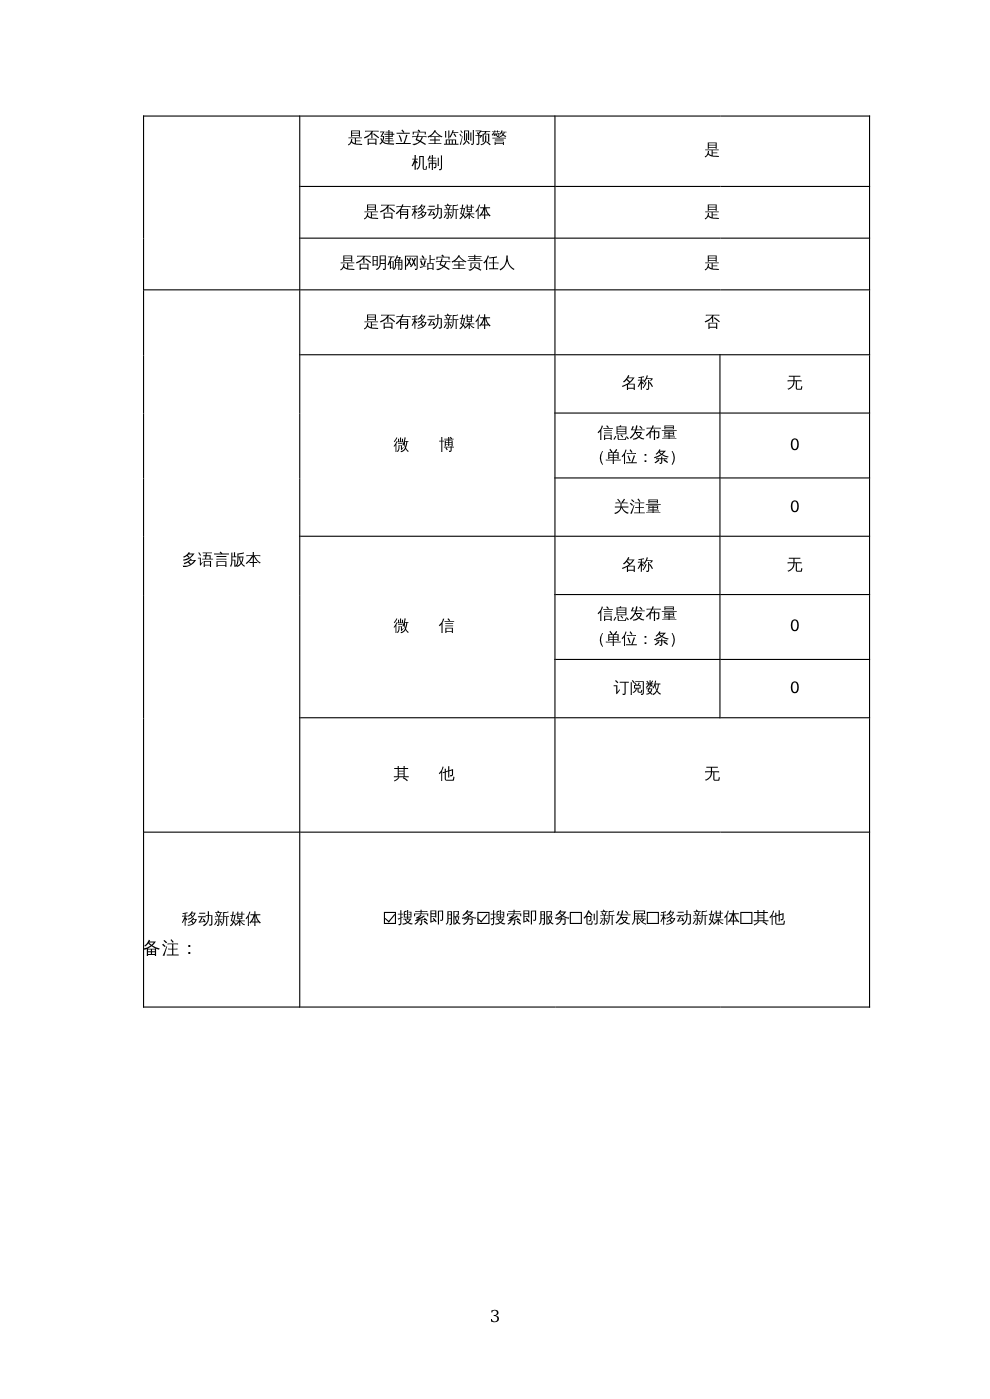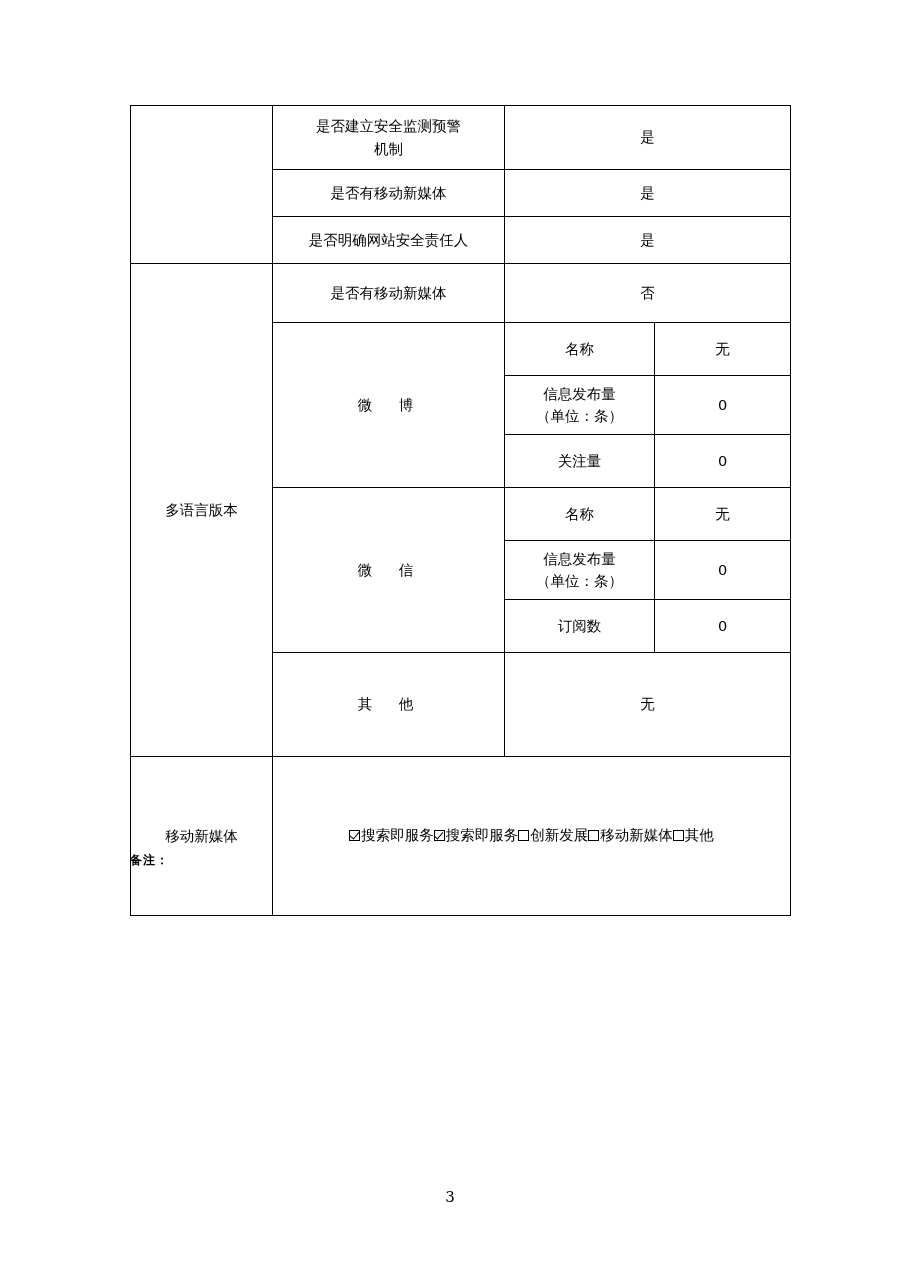--- a/index.html
+++ b/index.html
@@ -84,22 +84,22 @@
   }
   .chk-item {
     display: inline-block;
     margin-right: 0px;
   }
 
   .remark {
     position: absolute;
     left: 130px;
     top: 852px;
-    font-size: 12px;
-    font-weight: bold;
+    font-size: 16px;
+    font-weight: normal;
     font-family: "DejaVu Serif", "Liberation Serif", serif;
     letter-spacing: 1px;
   }
   .page-number {
     position: absolute;
     left: 0;
     top: 1188px;
     width: 900px;
     text-align: center;
     font-size: 15px;

